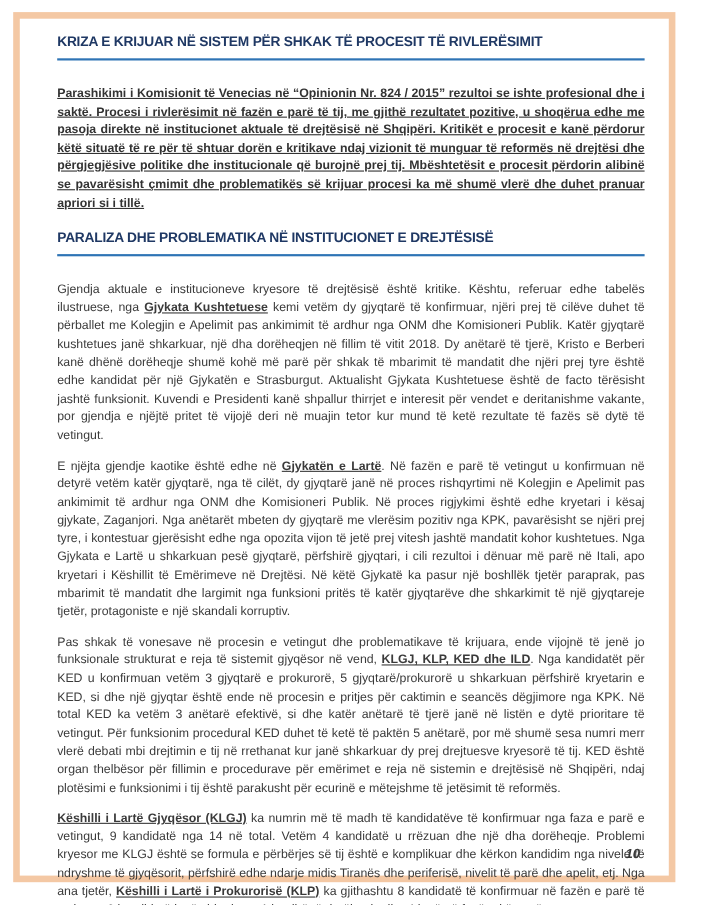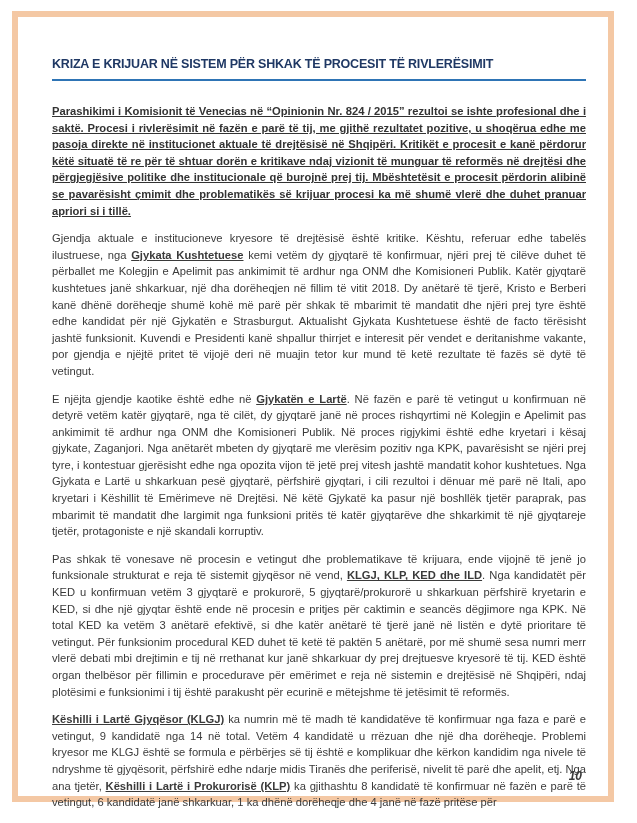--- a/index.html
+++ b/index.html
@@ -18,21 +18,21 @@
     height: 791px;
     box-sizing: border-box;
     border: 6px solid #F4C8A4;
     background: #ffffff;
   }
   .content {
     position: relative;
     box-sizing: border-box;
     width: 100%;
     height: 100%;
-    padding: 40px 22px 0 34px;
+    padding: 14px 22px 0 34px;
     font-family: "Liberation Sans", sans-serif;
     border-radius: 32px;
   }
   .heading {
     font-size: 12.5px;
     font-weight: 700;
     letter-spacing: -0.2px;
     color: #1F3864;
     margin: 0 0 22px 0;
     padding-bottom: 7px;
@@ -73,20 +73,21 @@
 
 <div class="frame">
   <div class="content">
 
     <section class="section-1">
       <h1 class="heading">KRIZA E KRIJUAR NË SISTEM PËR SHKAK TË PROCESIT TË RIVLERËSIMIT</h1>
       <p class="para all-bold"><span class="run bold">Parashikimi i Komisionit të Venecias në “Opinionin Nr. 824 / 2015” rezultoi se ishte profesional dhe i saktë. Procesi i rivlerësimit në fazën e parë të tij, me gjithë rezultatet pozitive, u shoqërua edhe me pasoja direkte në institucionet aktuale të drejtësisë në Shqipëri. Kritikët e procesit e kanë përdorur këtë situatë të re për të shtuar dorën e kritikave ndaj vizionit të munguar të reformës në drejtësi dhe përgjegjësive politike dhe institucionale që burojnë prej tij. Mbështetësit e procesit përdorin alibinë se pavarësisht çmimit dhe problematikës së krijuar procesi ka më shumë vlerë dhe duhet pranuar apriori si i tillë.</span></p>
     </section>
 
     <section class="section-2">
+      <h1 class="heading">PARALIZA DHE PROBLEMATIKA NË INSTITUCIONET E DREJTËSISË</h1>
       <p class="para"><span class="run">Gjendja aktuale e institucioneve kryesore të drejtësisë është kritike. Kështu, referuar edhe tabelës ilustruese, nga </span><span class="run bold">Gjykata Kushtetuese</span><span class="run"> kemi vetëm dy gjyqtarë të konfirmuar, njëri prej të cilëve duhet të përballet me Kolegjin e Apelimit pas ankimimit të ardhur nga ONM dhe Komisioneri Publik. Katër gjyqtarë kushtetues janë shkarkuar, një dha dorëheqjen në fillim të vitit 2018. Dy anëtarë të tjerë, Kristo e Berberi kanë dhënë dorëheqje shumë kohë më parë për shkak të mbarimit të mandatit dhe njëri prej tyre është edhe kandidat për një Gjykatën e Strasburgut. Aktualisht Gjykata Kushtetuese është de facto tërësisht jashtë funksionit. Kuvendi e Presidenti kanë shpallur thirrjet e interesit për vendet e deritanishme vakante, por gjendja e njëjtë pritet të vijojë deri në muajin tetor kur mund të ketë rezultate të fazës së dytë të vetingut.</span></p>
       <p class="para"><span class="run">E njëjta gjendje kaotike është edhe në </span><span class="run bold">Gjykatën e Lartë</span><span class="run">. Në fazën e parë të vetingut u konfirmuan në detyrë vetëm katër gjyqtarë, nga të cilët, dy gjyqtarë janë në proces rishqyrtimi në Kolegjin e Apelimit pas ankimimit të ardhur nga ONM dhe Komisioneri Publik. Në proces rigjykimi është edhe kryetari i kësaj gjykate, Zaganjori. Nga anëtarët mbeten dy gjyqtarë me vlerësim pozitiv nga KPK, pavarësisht se njëri prej tyre, i kontestuar gjerësisht edhe nga opozita vijon të jetë prej vitesh jashtë mandatit kohor kushtetues. Nga Gjykata e Lartë u shkarkuan pesë gjyqtarë, përfshirë gjyqtari, i cili rezultoi i dënuar më parë në Itali, apo kryetari i Këshillit të Emërimeve në Drejtësi. Në këtë Gjykatë ka pasur një boshllëk tjetër paraprak, pas mbarimit të mandatit dhe largimit nga funksioni pritës të katër gjyqtarëve dhe shkarkimit të një gjyqtareje tjetër, protagoniste e një skandali korruptiv.</span></p>
       <p class="para"><span class="run">Pas shkak të vonesave në procesin e vetingut dhe problematikave të krijuara, ende vijojnë të jenë jo funksionale strukturat e reja të sistemit gjyqësor në vend, </span><span class="run bold">KLGJ, KLP, KED dhe ILD</span><span class="run">. Nga kandidatët për KED u konfirmuan vetëm 3 gjyqtarë e prokurorë, 5 gjyqtarë/prokurorë u shkarkuan përfshirë kryetarin e KED, si dhe një gjyqtar është ende në procesin e pritjes për caktimin e seancës dëgjimore nga KPK. Në total KED ka vetëm 3 anëtarë efektivë, si dhe katër anëtarë të tjerë janë në listën e dytë prioritare të vetingut. Për funksionim procedural KED duhet të ketë të paktën 5 anëtarë, por më shumë sesa numri merr vlerë debati mbi drejtimin e tij në rrethanat kur janë shkarkuar dy prej drejtuesve kryesorë të tij. KED është organ thelbësor për fillimin e procedurave për emërimet e reja në sistemin e drejtësisë në Shqipëri, ndaj plotësimi e funksionimi i tij është parakusht për ecurinë e mëtejshme të jetësimit të reformës.</span></p>
       <p class="para"><span class="run bold">Këshilli i Lartë Gjyqësor (KLGJ)</span><span class="run"> ka numrin më të madh të kandidatëve të konfirmuar nga faza e parë e vetingut, 9 kandidatë nga 14 në total. Vetëm 4 kandidatë u rrëzuan dhe një dha dorëheqje. Problemi kryesor me KLGJ është se formula e përbërjes së tij është e komplikuar dhe kërkon kandidim nga nivele të ndryshme të gjyqësorit, përfshirë edhe ndarje midis Tiranës dhe periferisë, nivelit të parë dhe apelit, etj. Nga ana tjetër, </span><span class="run bold">Këshilli i Lartë i Prokurorisë (KLP)</span><span class="run"> ka gjithashtu 8 kandidatë të konfirmuar në fazën e parë të vetingut, 6 kandidatë janë shkarkuar, 1 ka dhënë dorëheqje dhe 4 janë në fazë pritëse për</span></p>
     </section>
 
     <div class="page-number">10</div>
   </div>
 </div>
 

